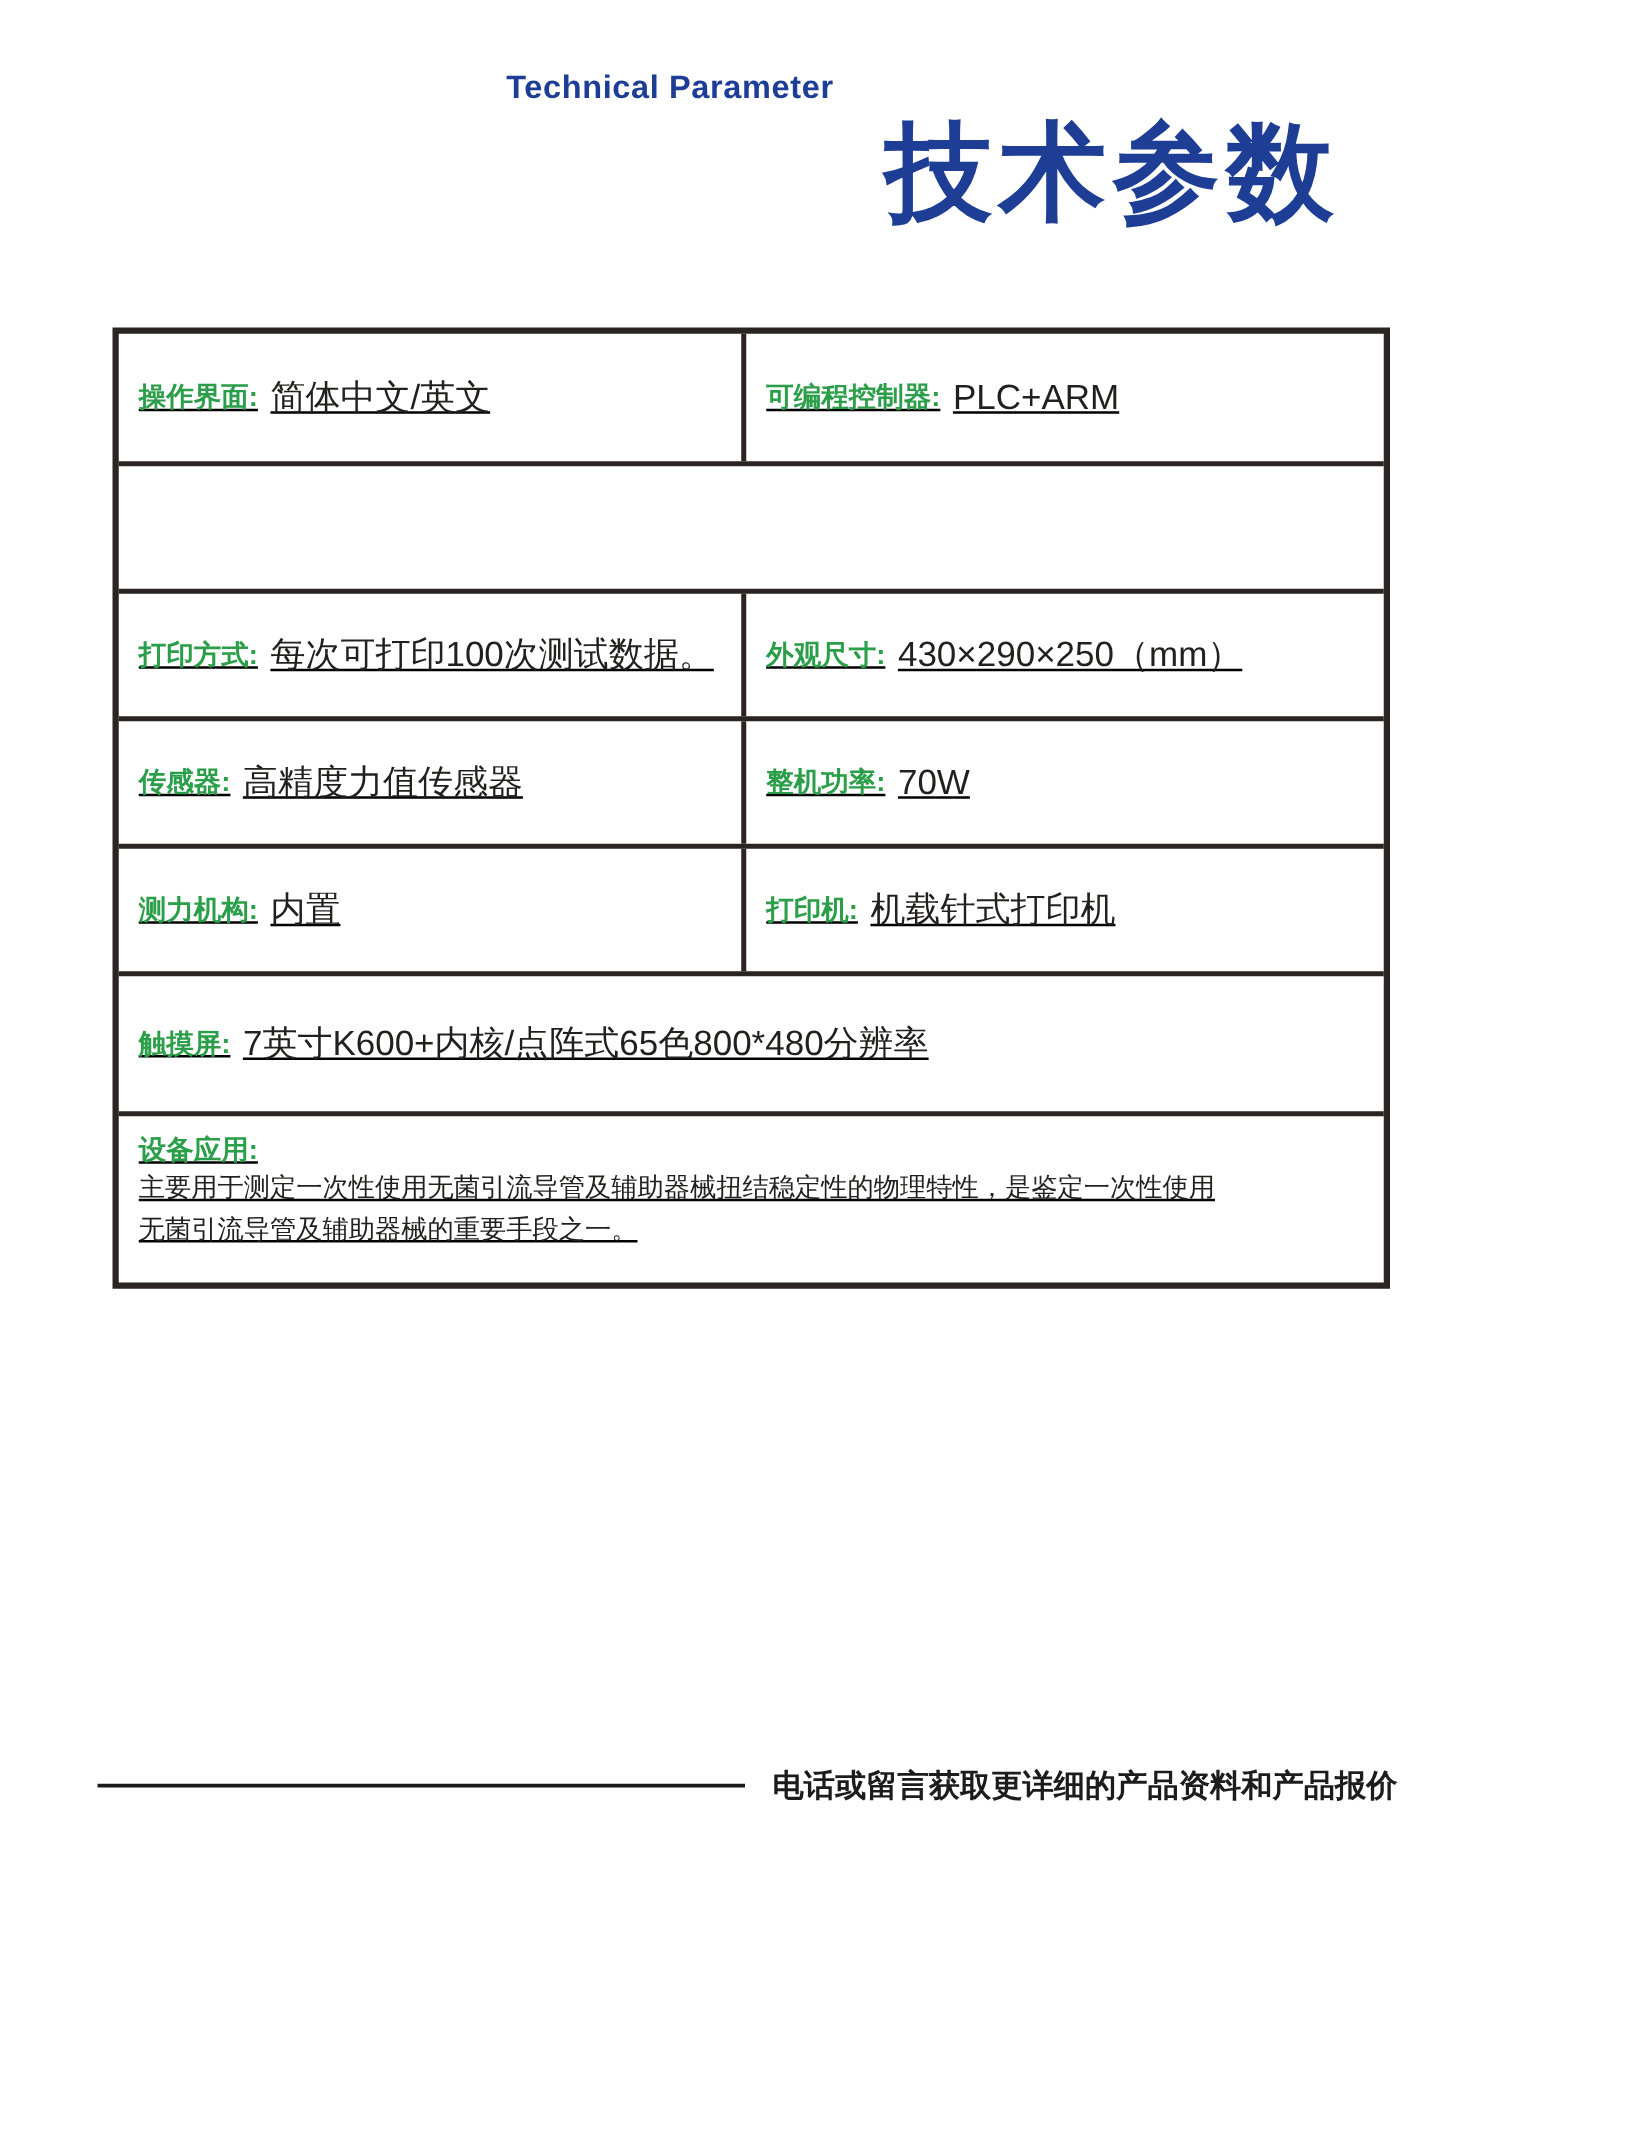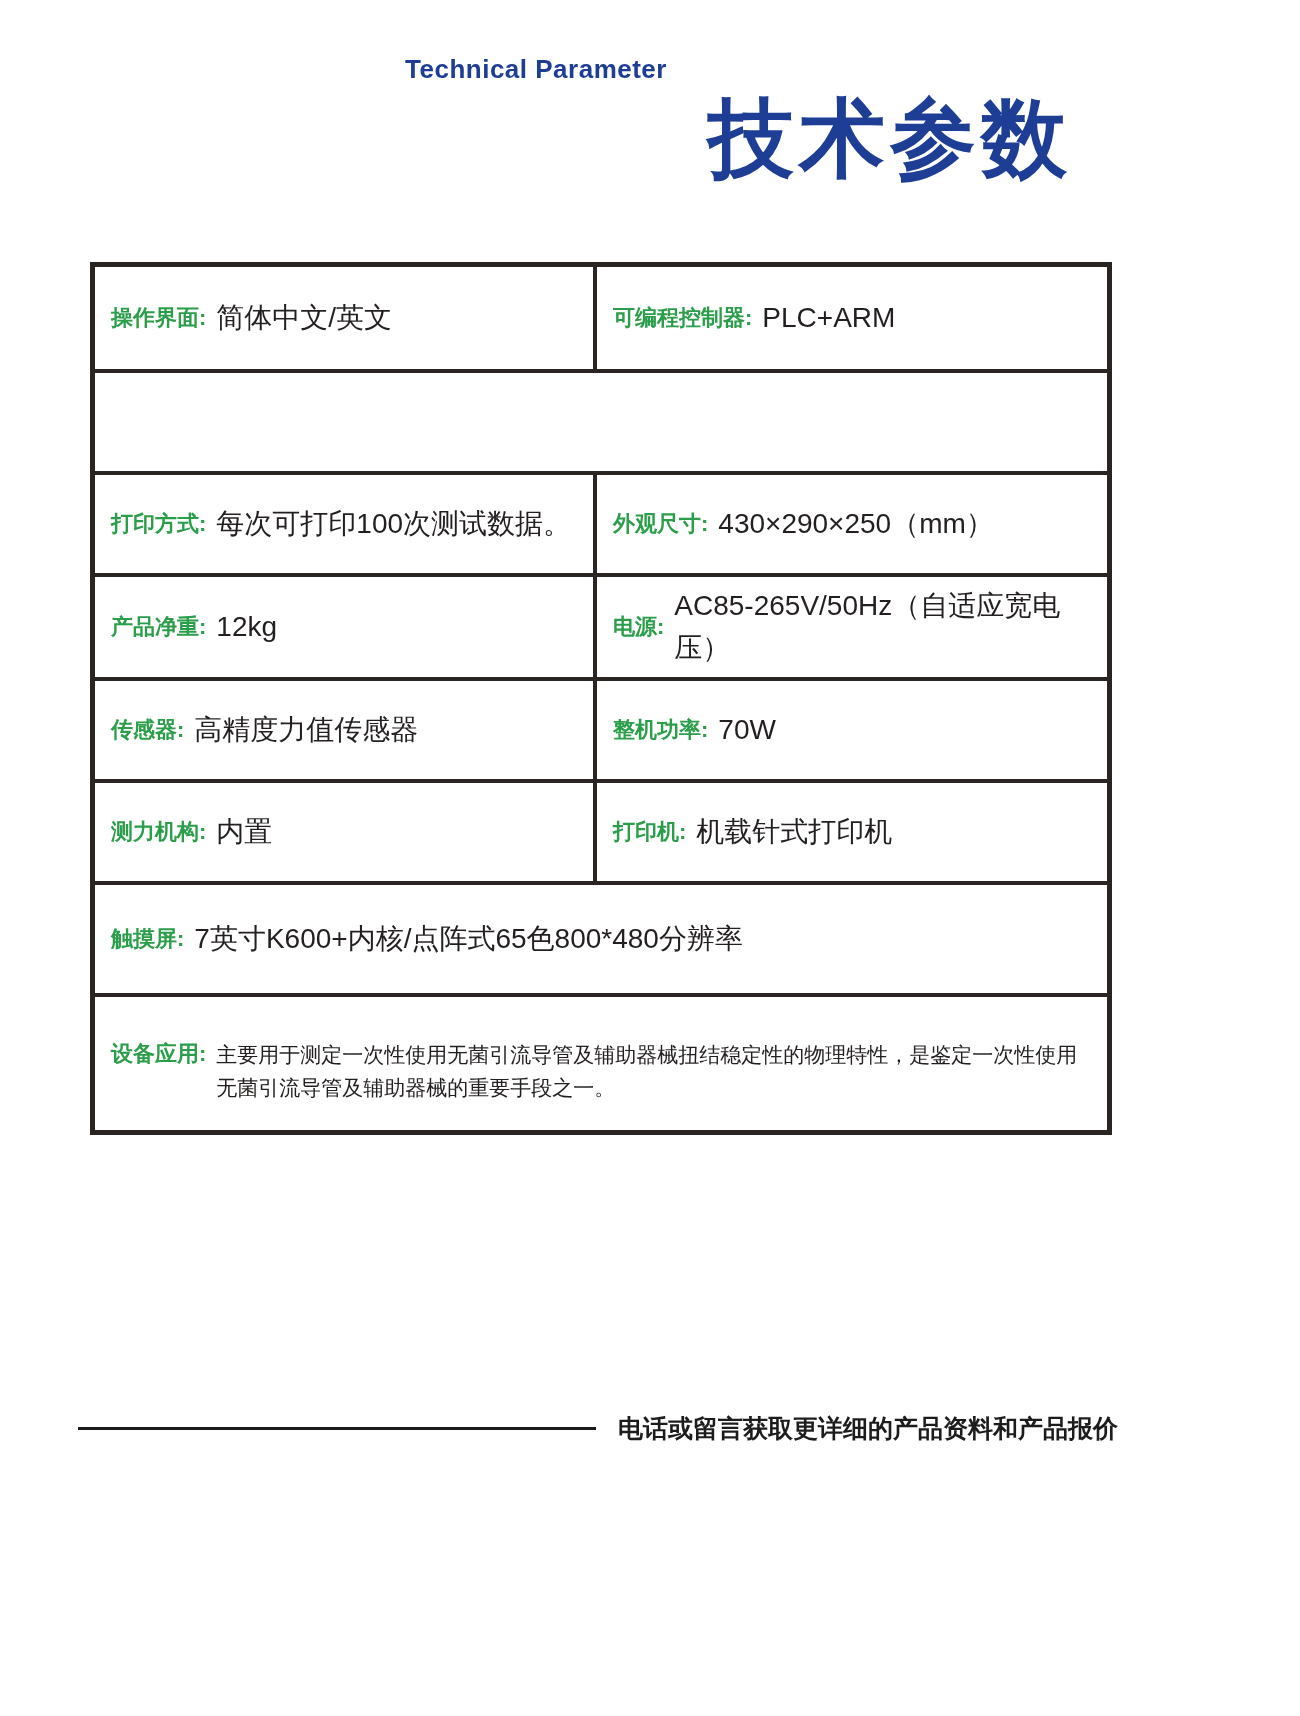--- a/index.html
+++ b/index.html
@@ -28,20 +28,21 @@
   }
   .param-table{
     position:absolute;left:90px;top:262px;width:1022px;
     border:5px solid var(--border);
     background:#ffffff;
   }
   .row{
     display:flex;
     min-height:102px;
     border-top:4px solid var(--border);
+    text-decoration:underline;
   }
   .row:first-child{border-top:none;}
   .row.double .cell:first-child{
     width:502px;flex:none;
     border-right:4px solid var(--border);
   }
   .cell{
     flex:1;
     display:flex;align-items:center;
     padding:8px 14px 8px 16px;
@@ -51,21 +52,21 @@
     font-size:22px;font-weight:bold;
     white-space:nowrap;
     margin-right:10px;
   }
   .value{
     color:var(--ink);
     font-size:28px;font-weight:500;
     line-height:1.5;
   }
   .row.multiline{min-height:120px;}
-  .row.multiline .cell{align-items:flex-start;padding-top:42px;padding-bottom:26px;}
+  .row.multiline .cell{align-items:flex-start;padding-top:12px;padding-bottom:26px;flex-direction:column;}
   .row.multiline .label{flex:none;}
   .row.multiline .value{font-size:21px;max-width:880px;line-height:1.55;}
   .row.tall{min-height:112px;}
   .footer{
     position:absolute;left:78px;top:1412px;width:1022px;
     display:flex;align-items:center;
   }
   .footer-line{
     flex:none;width:518px;height:3px;background:#1b1b1b;
     margin-right:22px;
@@ -101,30 +102,20 @@
         <span class="label">打印方式:</span>
         <span class="value">每次可打印100次测试数据。</span>
       </div>
       <div class="cell">
         <span class="label">外观尺寸:</span>
         <span class="value">430×290×250（mm）</span>
       </div>
     </div>
     <div class="row double">
       <div class="cell">
-        <span class="label">产品净重:</span>
-        <span class="value">12kg</span>
-      </div>
-      <div class="cell">
-        <span class="label">电源:</span>
-        <span class="value">AC85-265V/50Hz（自适应宽电压）</span>
-      </div>
-    </div>
-    <div class="row double">
-      <div class="cell">
         <span class="label">传感器:</span>
         <span class="value">高精度力值传感器</span>
       </div>
       <div class="cell">
         <span class="label">整机功率:</span>
         <span class="value">70W</span>
       </div>
     </div>
     <div class="row double">
       <div class="cell">

